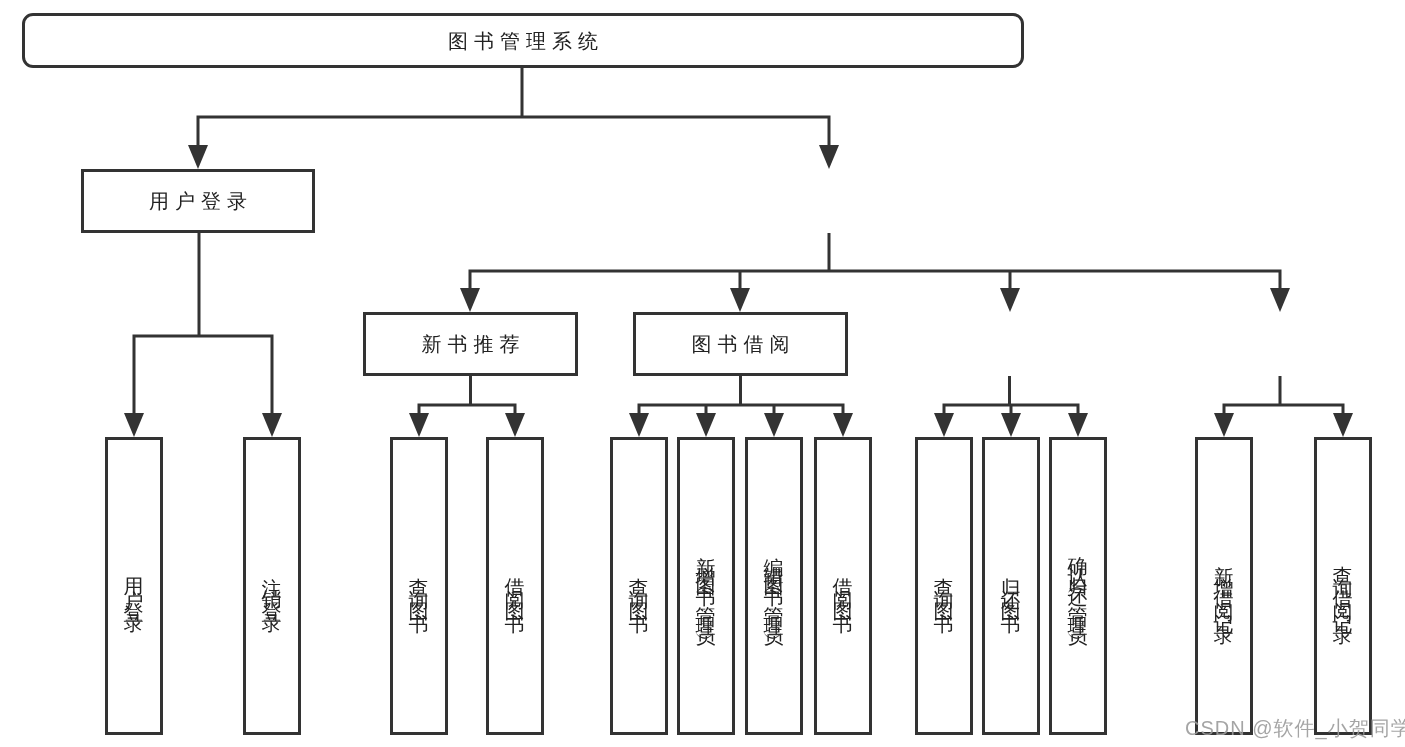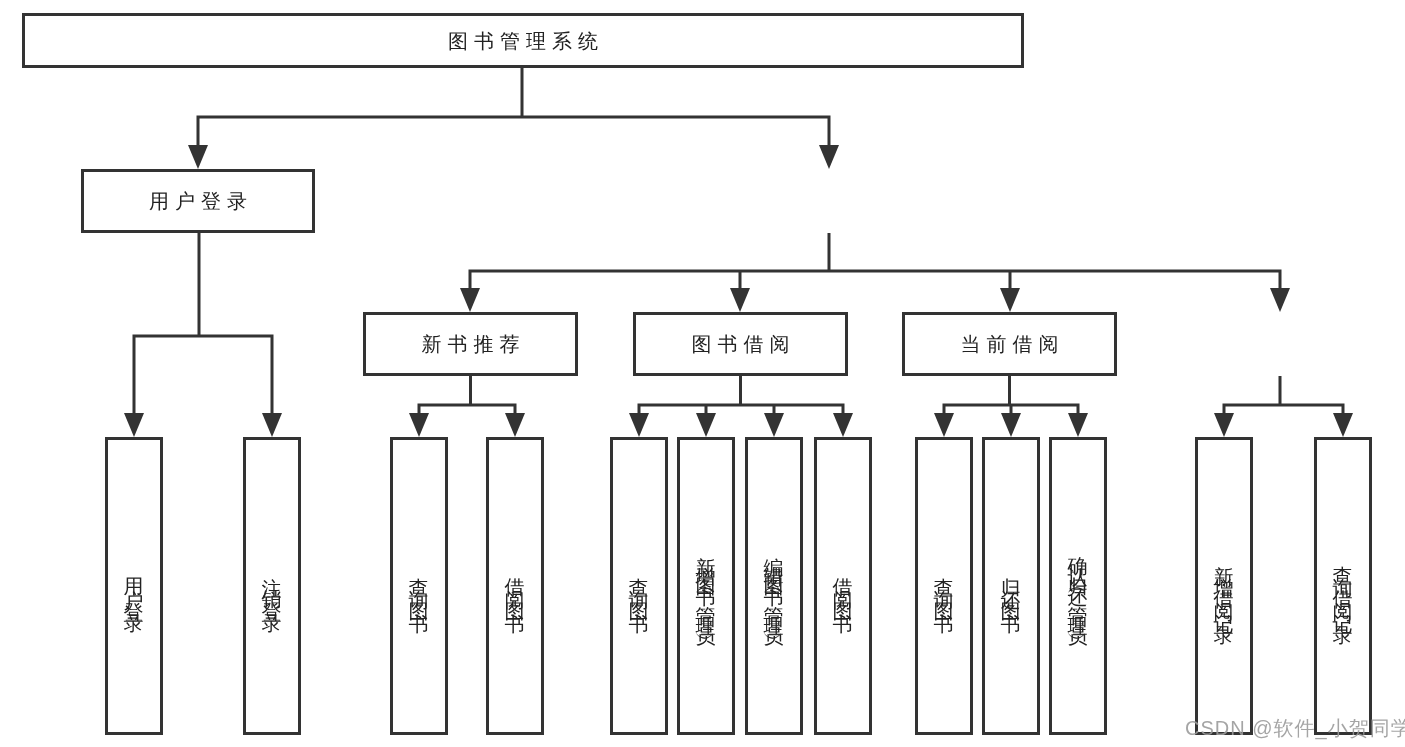--- a/index.html
+++ b/index.html
@@ -104,36 +104,33 @@
       <polygon points="764,413 784,413 774,437"></polygon>
       <polygon points="833,413 853,413 843,437"></polygon>
       <polygon points="934,413 954,413 944,437"></polygon>
       <polygon points="1001,413 1021,413 1011,437"></polygon>
       <polygon points="1068,413 1088,413 1078,437"></polygon>
       <polygon points="1214,413 1234,413 1224,437"></polygon>
       <polygon points="1333,413 1353,413 1343,437"></polygon>
     </g>
   </svg>
 
-  <div class="box" style="left:22px; top:13px; width:1002px; height:55px;">
+  <div class="box" style="left:22px; top:13px; width:1002px; height:55px;border-radius:11px;">
     <span class="hlbl">图书管理系统</span>
   </div>
 
   <div class="box" style="left:81px; top:169px; width:234px; height:64px;">
     <span class="hlbl">用户登录</span>
   </div>
 
   <div class="box" style="left:363px; top:312px; width:215px; height:64px;">
     <span class="hlbl">新书推荐</span>
   </div>
   <div class="box" style="left:633px; top:312px; width:215px; height:64px;">
     <span class="hlbl">图书借阅</span>
-  </div>
-  <div class="box" style="left:902px; top:312px; width:215px; height:64px;">
-    <span class="hlbl">当前借阅</span>
   </div>
 
   <div class="box v" style="left:105px;">
     <span class="vlbl">用户登录</span>
   </div>
   <div class="box v" style="left:243px;">
     <span class="vlbl">注销登录</span>
   </div>
 
   <div class="box v" style="left:390px;">

